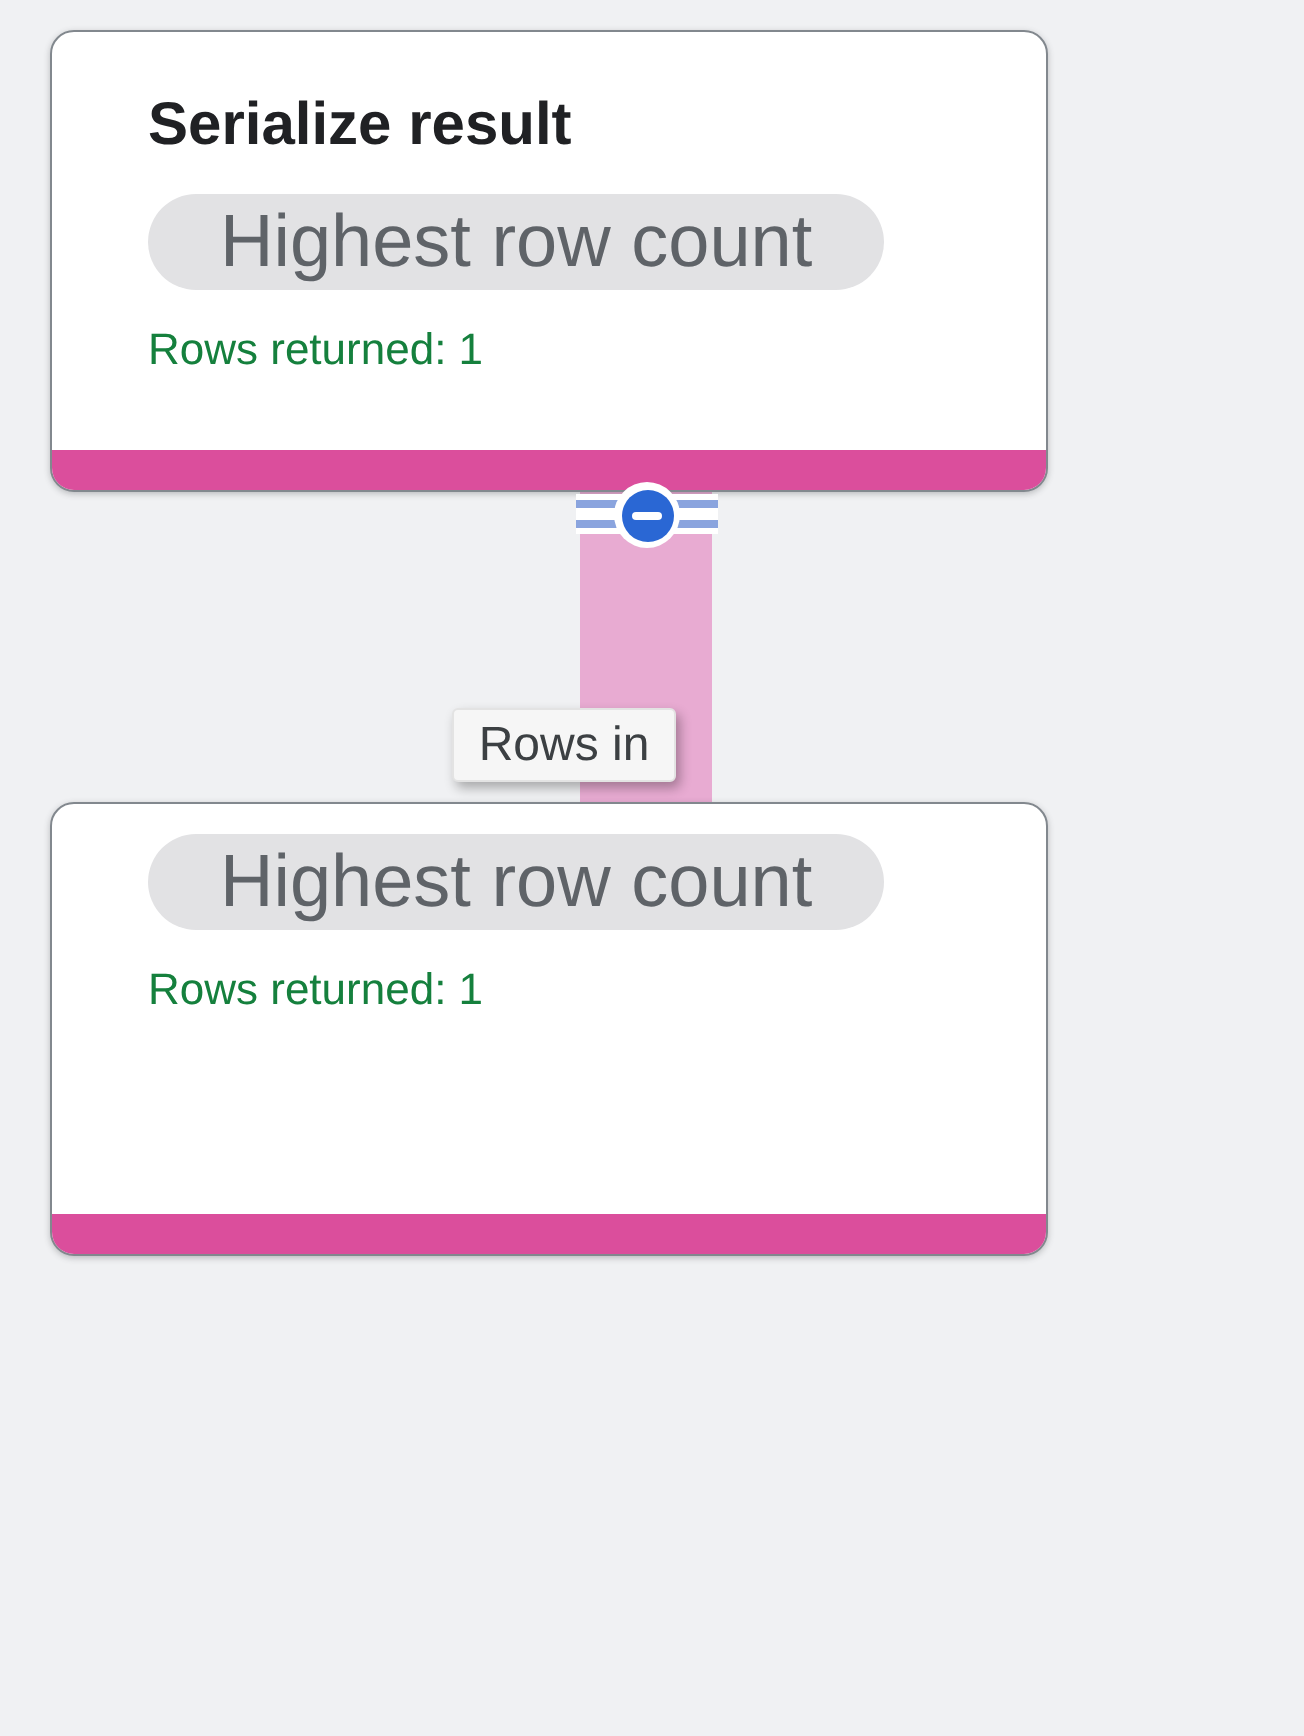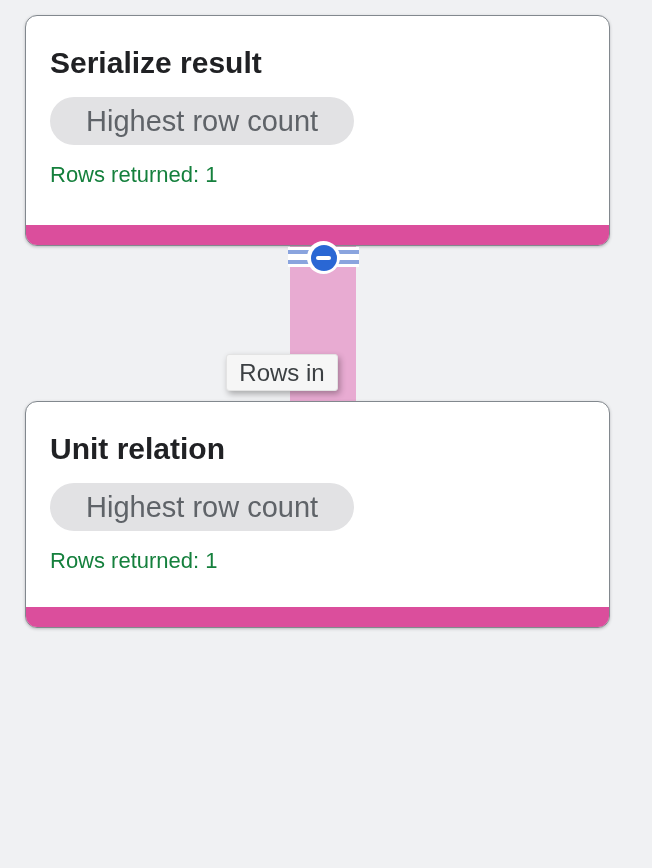--- a/index.html
+++ b/index.html
@@ -12,49 +12,50 @@
     width: 652px;
     height: 868px;
     background: #F0F1F3;
     overflow: hidden;
   }
 
   
   .node-card {
     position: absolute;
     left: 25px;
-    width: 585px;
+    width: 499px;
     box-sizing: border-box;
     background: #FFFFFF;
     border: 1.5px solid #82888E;
     border-radius: 12px;
     box-shadow: 0 1px 3px rgba(60,64,67,0.30);
     overflow: hidden;
     z-index: 2;
+    padding-left: 24px;
   }
   .node-card.first  { top: 15px;  height: 231px; }
   .node-card.second { top: 401px; height: 227px; }
 
   .node-title {
     margin: 28px 24px 0 24px;
     font-size: 30px;
     line-height: 38px;
     font-weight: 600;
     color: #202124;
   }
   .node-badge {
     margin: 15px 24px 0 24px;
     width: fit-content;
     height: 48px;
     line-height: 48px;
     padding: 0 36px;
     border-radius: 24px;
     background: #E2E2E4;
     color: #5F6368;
-    font-size: 29px;
+    font-size: 37px;
     white-space: nowrap;
   }
   .node-rows {
     margin: 12px 24px 0 24px;
     font-size: 22px;
     line-height: 36px;
     color: #15803d;
   }
   .accent-bar {
     position: absolute;
@@ -152,21 +153,20 @@
   <div class="edge-band"></div>
 
   <div class="node-card first">
     <div class="node-title">Serialize result</div>
     <div class="node-badge">Highest row count</div>
     <div class="node-rows">Rows returned: 1</div>
     <div class="accent-bar"></div>
   </div>
 
   <div class="node-card second">
-    <div class="node-title">Unit relation</div>
     <div class="node-badge">Highest row count</div>
     <div class="node-rows">Rows returned: 1</div>
     <div class="accent-bar"></div>
   </div>
 
   <div class="edge-stripe-band">
     <div class="edge-stripe top"></div>
     <div class="edge-stripe bottom"></div>
   </div>
   <button class="collapse-btn">

